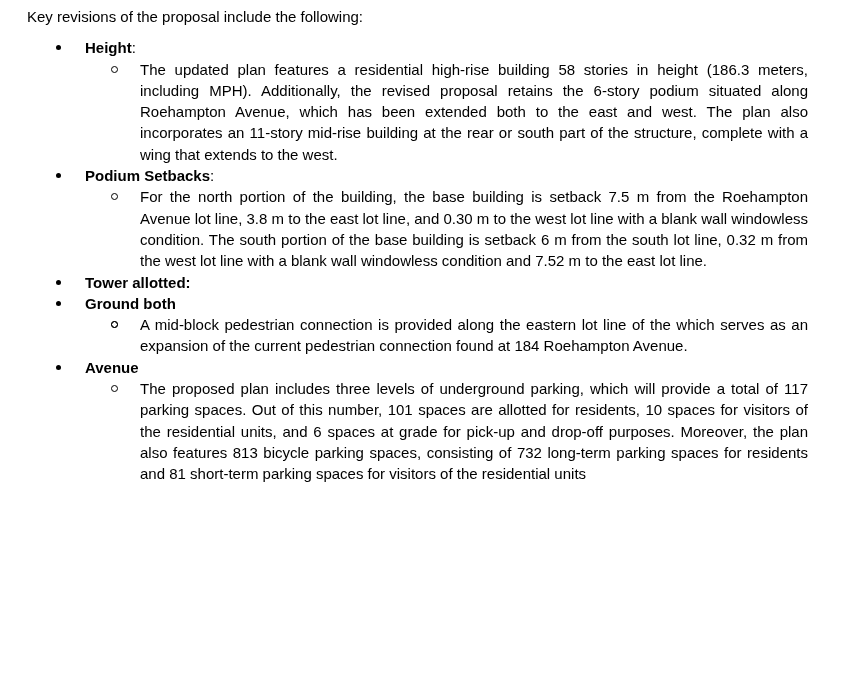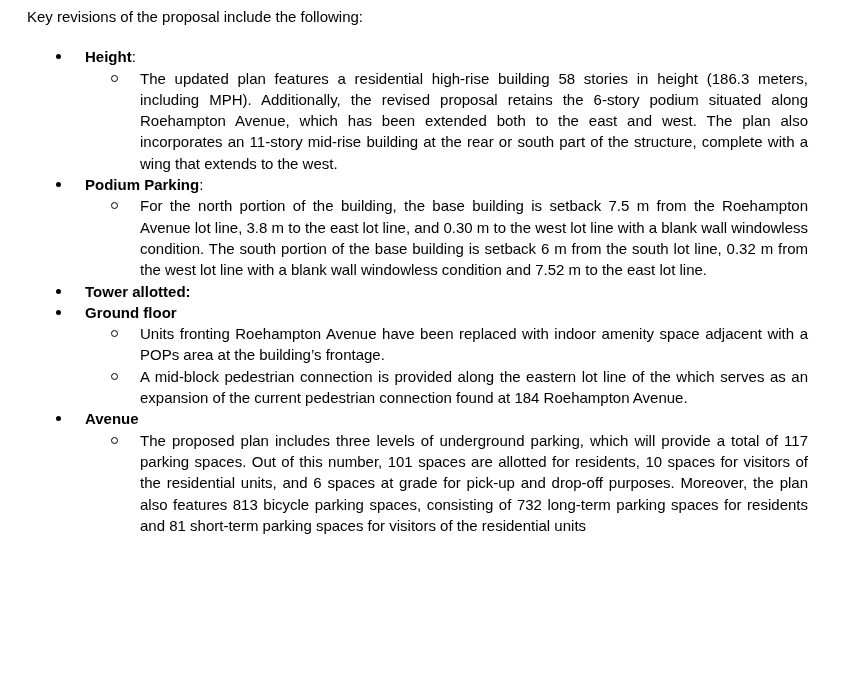--- a/index.html
+++ b/index.html
@@ -13,21 +13,21 @@
     font-family: "Liberation Sans", "DejaVu Sans", sans-serif;
     font-size: 15px;
     line-height: 21.3px;
     color: #000000;
     padding-top: 6px;
   }
   .intro {
     margin-left: 27px;
   }
   .list {
-    margin-top: 19px;
+    margin-top: 10px;
   }
   .h-row {
     position: relative;
     padding-left: 85px;
   }
   .h-row .htext { font-weight: bold; }
   .h-row .hsuffix { font-weight: normal; }
   .b1 {
     position: absolute;
     left: 56px; top: 8px;
@@ -70,43 +70,42 @@
       </div>
       <div class="item-row">
         <span class="b2"></span>
         <div class="item-text">The updated plan features a residential high-rise building 58 stories in height (186.3 meters, including MPH). Additionally, the revised proposal retains the 6-story podium situated along Roehampton Avenue, which has been extended both to the east and west. The plan also incorporates an 11-story mid-rise building at the rear or south part of the structure, complete with a wing that extends to the west.</div>
       </div>
     </div>
 
     <div class="section">
       <div class="h-row">
         <span class="b1"></span>
-        <span class="htext">Podium Parking</span><span class="hsuffix">:</span>
+        <span class="htext">Podium Setbacks</span><span class="hsuffix">:</span>
       </div>
       <div class="item-row">
         <span class="b2"></span>
         <div class="item-text">For the north portion of the building, the base building is setback 7.5 m from the Roehampton Avenue lot line, 3.8 m to the east lot line, and 0.30 m to the west lot line with a blank wall windowless condition. The south portion of the base building is setback 6 m from the south lot line, 0.32 m from the west lot line with a blank wall windowless condition and 7.52 m to the east lot line.</div>
       </div>
     </div>
 
     <div class="section">
       <div class="h-row">
         <span class="b1"></span>
         <span class="htext">Tower allotted:</span><span class="hsuffix"></span>
       </div>
     </div>
 
     <div class="section">
       <div class="h-row">
         <span class="b1"></span>
-        <span class="htext">Ground floor</span><span class="hsuffix"></span>
+        <span class="htext">Ground both</span><span class="hsuffix"></span>
       </div>
       <div class="item-row">
         <span class="b2"></span>
-        <div class="item-text">Units fronting Roehampton Avenue have been replaced with indoor amenity space adjacent with a POPs area at the building’s frontage.</div>
       </div>
       <div class="item-row">
         <span class="b2"></span>
         <div class="item-text">A mid-block pedestrian connection is provided along the eastern lot line of the which serves as an expansion of the current pedestrian connection found at 184 Roehampton Avenue.</div>
       </div>
     </div>
 
     <div class="section">
       <div class="h-row">
         <span class="b1"></span>

